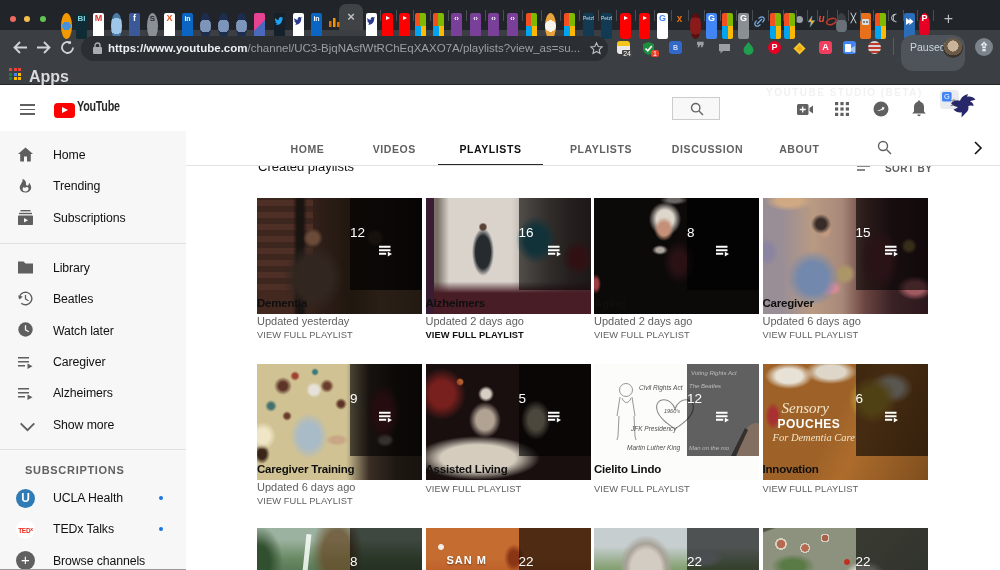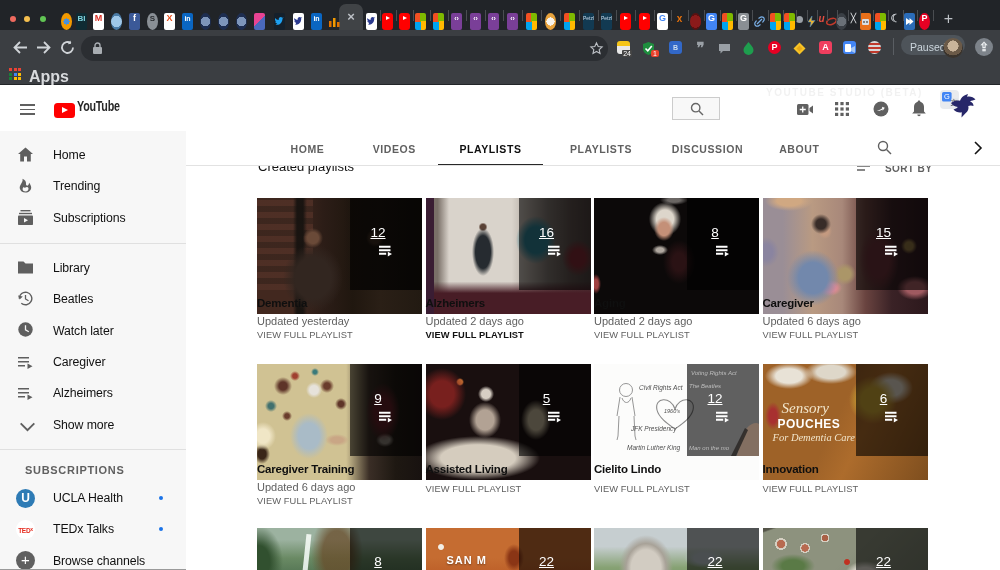--- a/index.html
+++ b/index.html
@@ -3,21 +3,21 @@
 <meta charset="utf-8">
 <style>
   * { margin:0; padding:0; box-sizing:border-box; }
   html,body { width:1000px; height:570px; overflow:hidden; background:#fff; -webkit-font-smoothing:antialiased;
     font-family:"Liberation Sans", sans-serif; position:relative; }
   .abs { position:absolute; }
 
   
   #tabbar { position:absolute; left:0; top:0; width:1000px; height:30px; background:#212428; }
   .tl { position:absolute; top:15.5px; width:6.5px; height:6.5px; border-radius:50%; }
-  .fav { position:absolute; top:13px; width:11px; height:17px; border-radius:2px; }
+  .fav { position:absolute; top:13px; width:11px; height:26px; border-radius:2px; }
   .fav.round { border-radius:50%; }
   .tabsep { position:absolute; top:10px; width:1px; height:11px; background:#4a4d51; }
   .fav.yt { background:#f00; border-radius:3px; }
   .fav.yt:after { content:""; position:absolute; left:4px; top:3px; border-left:4px solid #fff;
     border-top:2.5px solid transparent; border-bottom:2.5px solid transparent; }
   .fav.ms { background:#fff;
     background:conic-gradient(from 0deg at 50% 50%, #7fba00 0 25%, #ffb900 25% 50%, #00a4ef 50% 75%, #f25022 75% 100%); }
   .fav.pu { background:#7a3f98; color:#fff; font-size:7px; text-align:center; line-height:11px; font-weight:bold; }
   .fav.pu:after { content:"\2039\203A"; letter-spacing:0; }
   .ext.round { border-radius:50%; }
@@ -28,21 +28,21 @@
   #newtab { position:absolute; left:941px; top:11px; width:15px; height:15px; color:#bdc1c6; font-size:16px; line-height:15px; text-align:center;}
 
   #toolbar { position:absolute; left:0; top:30px; width:1000px; height:34px; background:#3b3e42; }
   #bookmarks { position:absolute; left:0; top:64px; width:1000px; height:21px; background:#3b3e42;
     border-bottom:1px solid #222528; }
   #urlpill { position:absolute; left:81px; top:35.5px; width:527px; height:25px; background:#2b2e32;
     border-radius:13px; }
   #urltext { position:absolute; left:27px; top:6px; font-size:11.5px; color:#9aa0a6; white-space:nowrap; }
   #urltext b { color:#eceff1; font-weight:bold; }
   .ext { position:absolute; top:41px; width:13px; height:13px; border-radius:3px; }
-  #pausedpill { position:absolute; left:901px; top:35px; width:64px; height:20px; background:#4e545a;
+  #pausedpill { position:absolute; left:901px; top:35px; width:64px; height:36px; background:#4e545a;
     border-radius:12px; color:#ccd6dd; font-size:10.5px; line-height:24px; padding-left:9px; }
   #pausedpill .pav { position:absolute; right:2px; top:2.5px; width:20px; height:20px; border-radius:50%;
     background:radial-gradient(circle at 50% 40%, #c9b49a 0 35%, #6b5a48 36% 60%, #3a332c 61% 100%); }
   #upcircle { position:absolute; left:975px; top:38px; width:18px; height:18px; border-radius:50%;
     background:#7d838a; color:#eceff1; text-align:center; font-size:12px; line-height:18px; font-weight:bold;}
 
   #appsicon { position:absolute; left:9px; top:68px; width:12px; height:12px; }
   #appsicon div { position:absolute; width:3px; height:3px; }
   #appslabel { position:absolute; left:29px; top:68px; color:#d8dadd; font-size:16px; font-weight:bold; }
 
@@ -79,21 +79,21 @@
     letter-spacing:0.7px; }
   .bluedot { position:absolute; left:159px; width:4px; height:4px; border-radius:50%; background:#1a73e8; }
 
   
   #content { position:absolute; left:186px; top:131px; width:814px; height:439px; background:#fff; z-index:1; }
   #cptitle { position:absolute; left:72px; top:28px; font-size:13px; color:#141414; }
   #sortby { position:absolute; left:699px; top:31.5px; font-size:10px; font-weight:bold; color:#606060; letter-spacing:0.4px; }
   .card { position:absolute; width:165px; }
   .thumb { position:absolute; left:0; top:0; width:165px; height:116px; overflow:hidden; }
   .ov { position:absolute; left:93px; top:0; width:72px; height:92px; background:rgba(0,0,0,0.6); }
-  .cnt { position:absolute; left:93px; top:26.5px; width:56px; text-align:center; color:#fff; font-size:13.5px;text-decoration:underline; }
+  .cnt { position:absolute; left:93px; top:26.5px; width:56px; color:#fff; font-size:13.5px; }
   .plic { position:absolute; left:122px; top:47px; }
   .ctitle { position:absolute; left:0; top:98.5px; font-size:11.5px; font-weight:bold; color:#0f0f0f; letter-spacing:-0.2px; }
   .cupd { position:absolute; left:0; top:116.5px; font-size:11px; color:#606060; }
   .cview { position:absolute; left:0; font-size:9.3px; color:#606060; letter-spacing:0.1px; }
 
   
   .th1 { background:
     radial-gradient(circle 10px at 56px 40px, #6a4a38 0 55%, rgba(60,40,30,0) 100%),
     radial-gradient(ellipse 30px 34px at 56px 80px, #322620 0 60%, rgba(40,30,24,0) 100%),
     linear-gradient(90deg, rgba(0,0,0,0) 0 36px, rgba(23,19,16,.95) 40px 46px, rgba(0,0,0,0) 50px),
@@ -345,20 +345,21 @@
 <div class="ext round" style="left:868px;background:repeating-linear-gradient(#d8d8d8 0 2px,#c0392b 2px 4px)"></div>
 <div class="abs" style="left:893px;top:38px;width:1px;height:17px;background:#5a5e63"></div>
 <div id="pausedpill">Paused<div class="pav"></div></div>
 <div id="upcircle">⇪</div>
 
 <div id="urlpill">
   <svg style="position:absolute;left:11px;top:6px" width="11" height="13" viewBox="0 0 11 13">
     <rect x="1" y="5" width="9" height="7" rx="1" fill="#a8adb2"></rect>
     <path d="M3 5 V3.5 A2.5 2.5 0 0 1 8 3.5 V5" fill="none" stroke="#a8adb2" stroke-width="1.4"></path>
   </svg>
+  <div id="urltext"><b>https://www.youtube.com</b>/channel/UC3-BjqNAsfWtRChEqXAXO7A/playlists?view_as=su...</div>
   <svg style="position:absolute;left:508px;top:5px" width="15" height="15" viewBox="0 0 24 24">
     <path d="M12 3 l2.7 5.8 6.3.7 -4.7 4.3 1.3 6.2 -5.6-3.2 -5.6 3.2 1.3-6.2 -4.7-4.3 6.3-.7z" fill="none" stroke="#bdc1c6" stroke-width="1.8"></path>
   </svg>
 </div>
 
 <svg class="abs" style="left:13px;top:40px" width="15" height="15" viewBox="0 0 15 15">
   <path d="M14 7.5 H2 M7 2 L1.5 7.5 L7 13" stroke="#d0d4d8" stroke-width="1.8" fill="none"></path>
 </svg>
 <svg class="abs" style="left:36px;top:40px" width="15" height="15" viewBox="0 0 15 15">
   <path d="M1 7.5 H13 M8 2 L13.5 7.5 L8 13" stroke="#d0d4d8" stroke-width="1.8" fill="none"></path>

